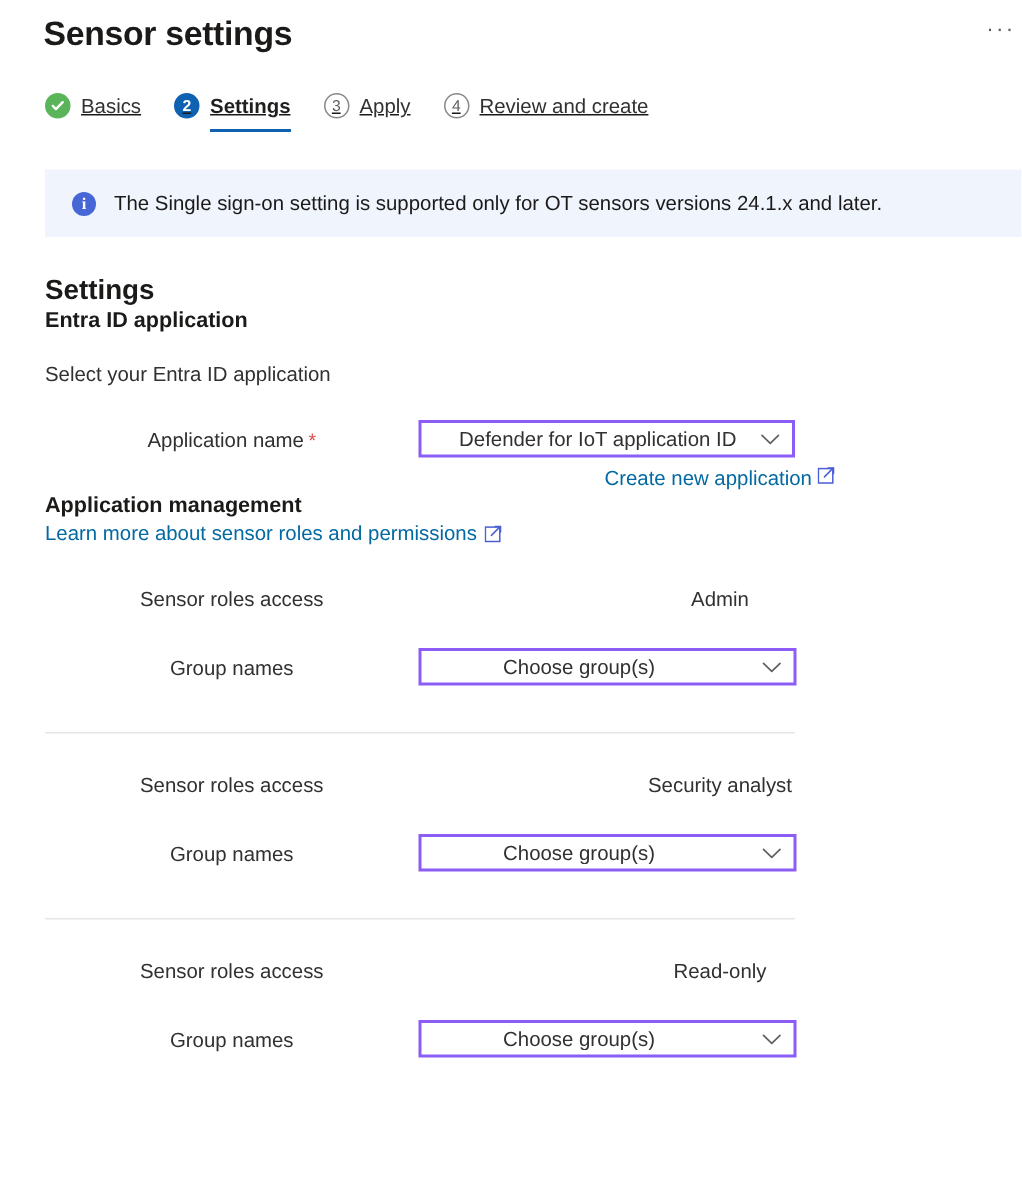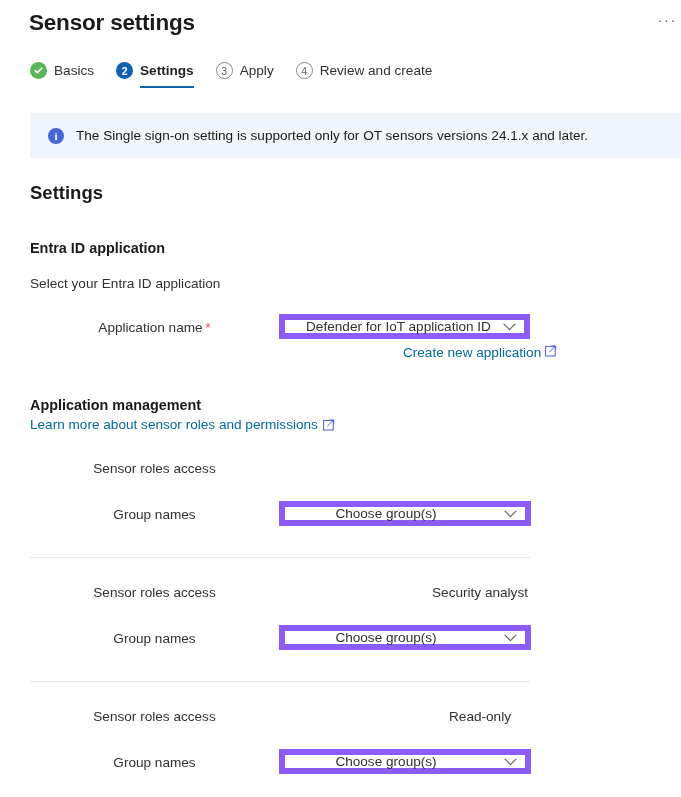--- a/index.html
+++ b/index.html
@@ -41,20 +41,21 @@
     padding: 2px 4px 8px 4px;
   }
 
   
   .steps {
     display: flex;
     align-items: flex-start;
     padding-left: 30px;
     margin-top: 22px;
     height: 36px;
+    text-decoration: underline;
   }
   .step {
     display: flex;
     align-items: center;
     margin-right: 22px;
     cursor: pointer;
     position: relative;
     padding-bottom: 9px;
   }
   .step-marker {
@@ -147,21 +148,20 @@
     font-size: 18.5px;
     font-weight: 600;
     color: #1b1a19;
     margin-top: 23px;
     line-height: 24px;
   }
   .group-heading {
     font-size: 14.4px;
     font-weight: 700;
     color: #1b1a19;
-    margin-top: 34px;
     line-height: 19px;
   }
   .group-sub {
     font-size: 13.6px;
     color: #323130;
     margin-top: 17px;
     line-height: 18px;
   }
   .link {
     font-size: 13.6px;
@@ -199,21 +199,21 @@
   .row-value {
     font-size: 13.6px;
     color: #323130;
     line-height: 22px;
     padding-top: 3px;
   }
 
   .dropdown {
     width: 251px;
     height: 25px;
-    border: 6px solid #8b5cf6;
+    border: 2px solid #8b5cf6;
     background: #ffffff;
     box-sizing: border-box;
     display: flex;
     align-items: center;
     padding: 0 8px 0 9px;
     cursor: pointer;
     font-size: 13.6px;
     color: #323130;
   }
   .dropdown.wide { width: 252px; gap: 26px; }
@@ -312,20 +312,23 @@
     <svg class="ext-icon" width="12" height="12" viewBox="0 0 12 12" aria-hidden="true">
       <rect x="0.6" y="1.4" width="9.6" height="9.6" fill="none" stroke="#4a5fd4" stroke-width="1"></rect>
       <path d="M4.6 6.9 L10.4 1.1" fill="none" stroke="#4a5fd4" stroke-width="1" stroke-linecap="round"></path>
       <path d="M7.1 1.0 L10.7 1.0 L10.7 4.6" fill="none" stroke="#4a5fd4" stroke-width="1" stroke-linejoin="round" stroke-linecap="round"></path>
     </svg>
   </a>
 
   
   <div class="row">
     <div class="row-label">Sensor roles access</div>
+    <div class="row-field">
+      <div class="row-value">Admin</div>
+    </div>
   </div>
   <div class="row">
     <div class="row-label">Group names</div>
     <div class="row-field">
       <div class="dropdown wide">
         <span class="dropdown-text">Choose group(s)</span>
         <svg class="chev" width="13" height="8" viewBox="0 0 13 8" aria-hidden="true">
           <path d="M1 1.2 L6.5 6.6 L12 1.2" fill="none" stroke="#605e5c" stroke-width="1.1" stroke-linecap="round" stroke-linejoin="round"></path>
         </svg>
       </div>

